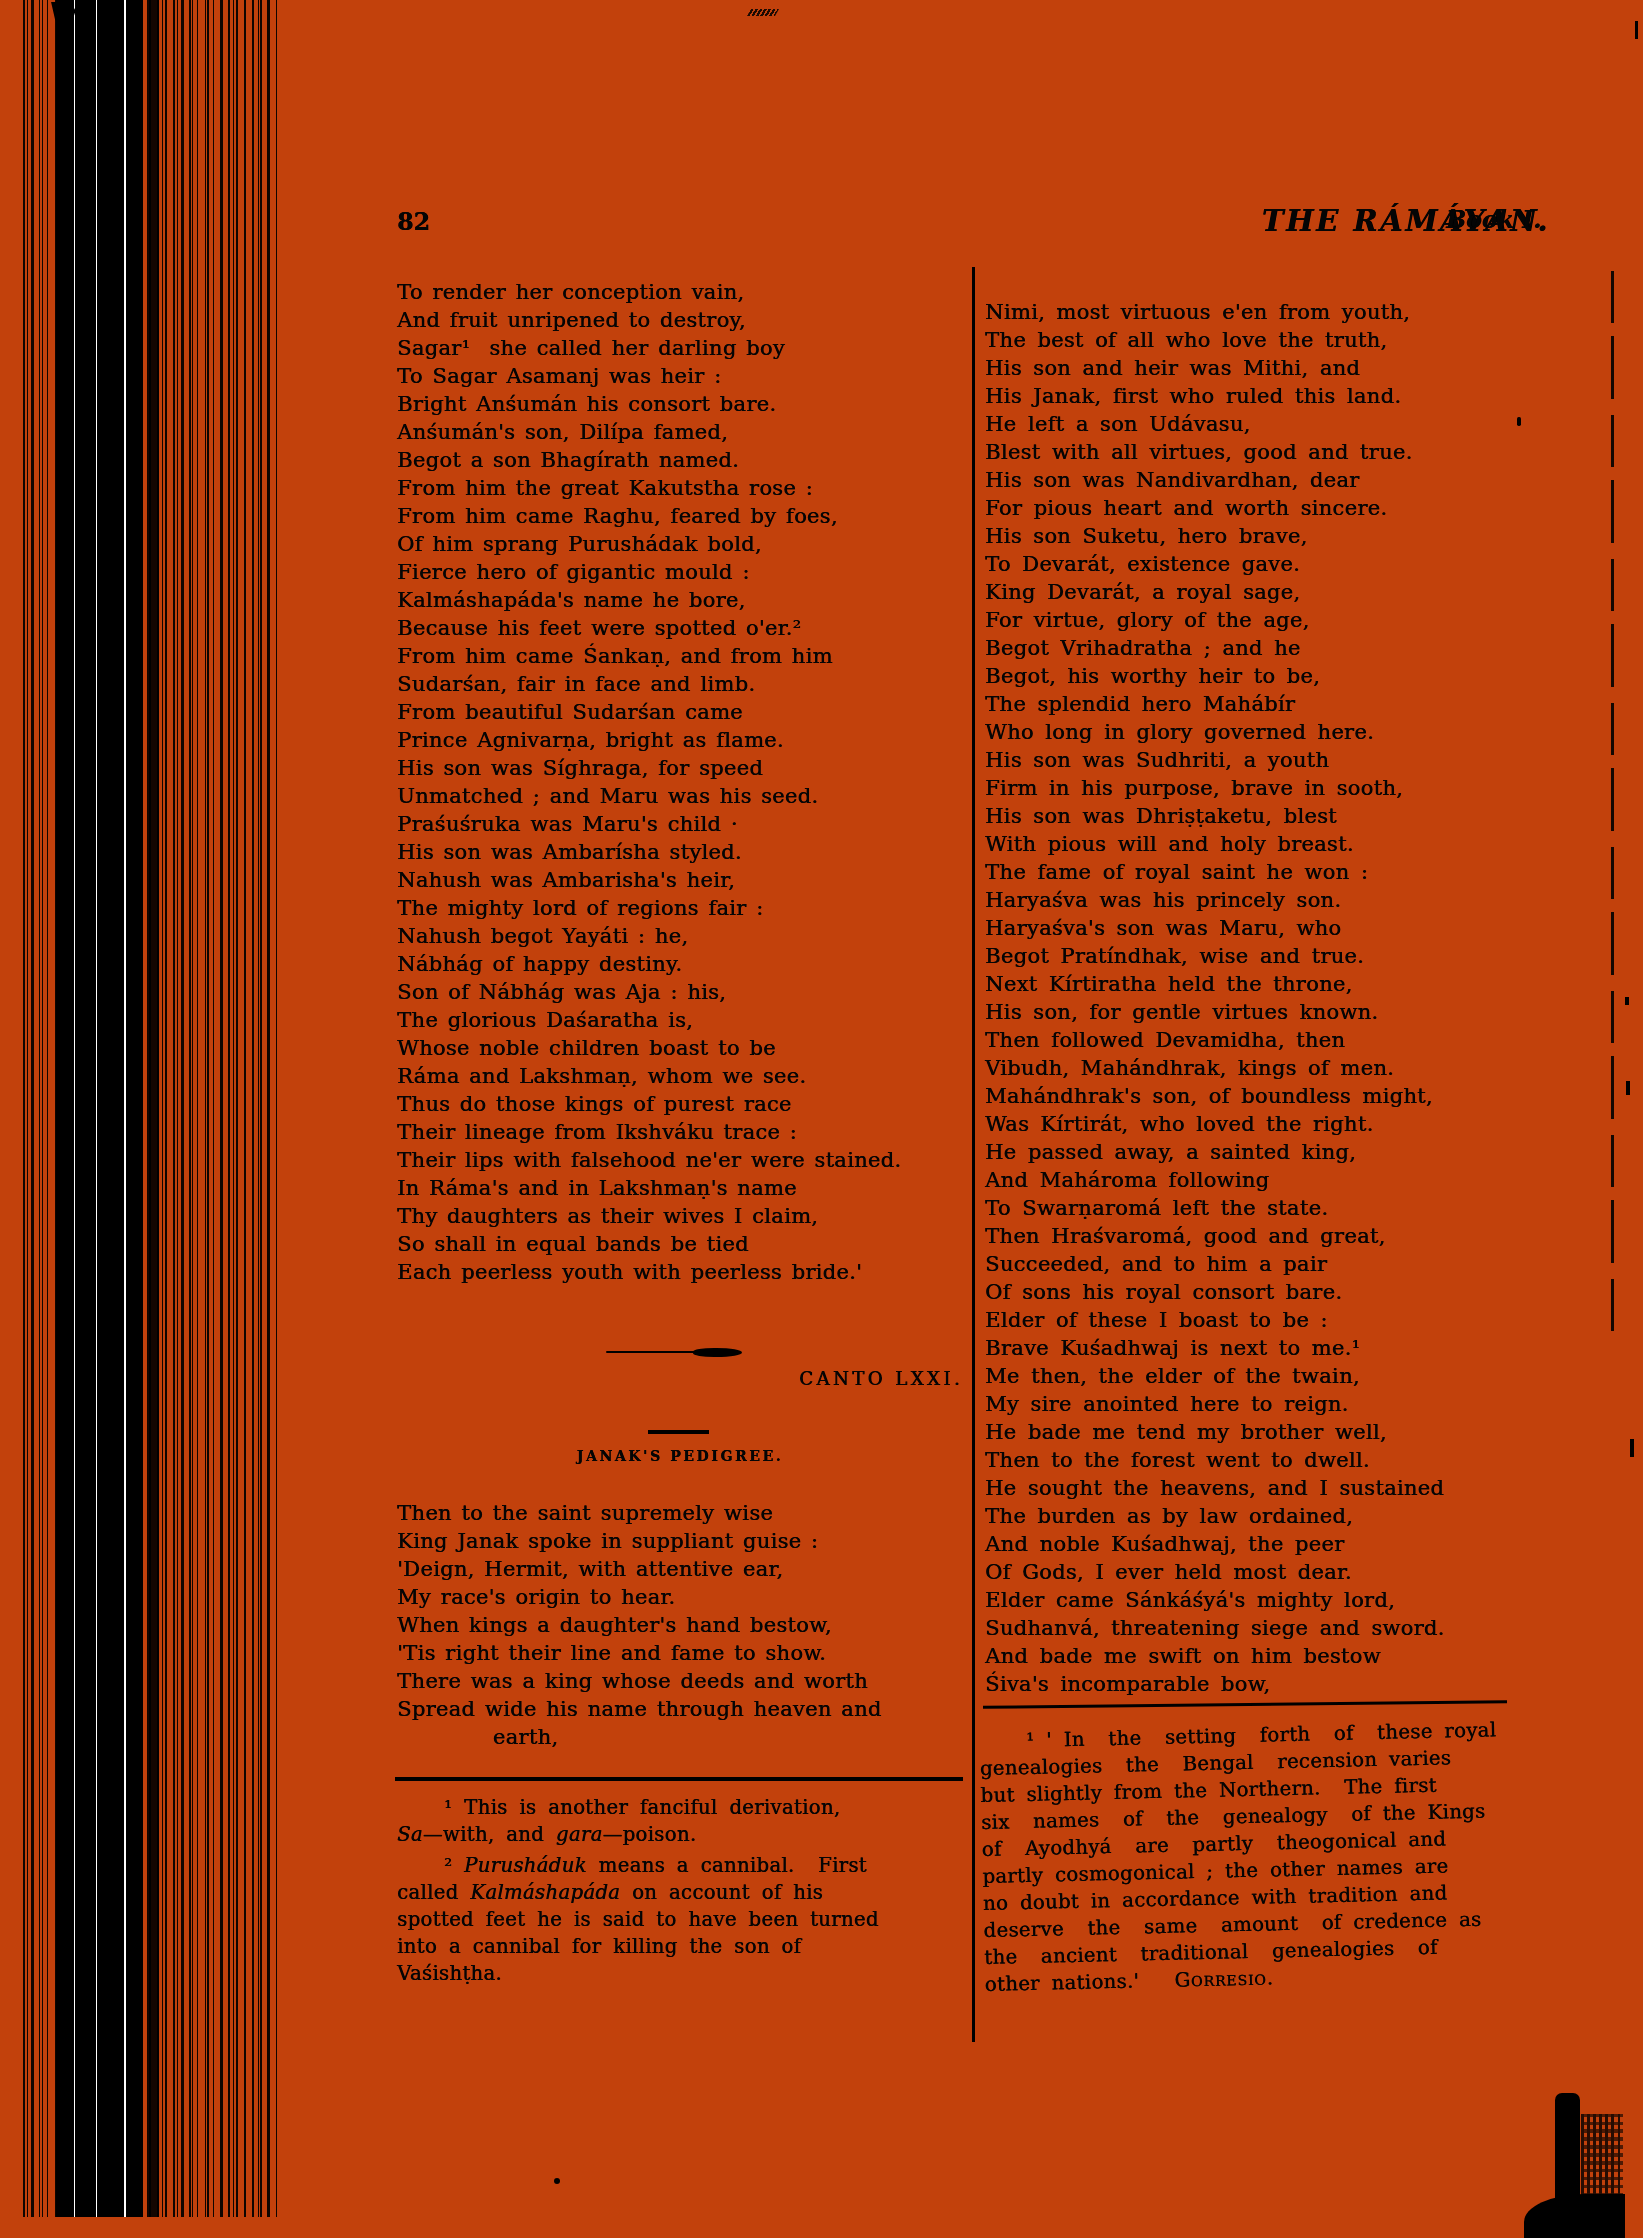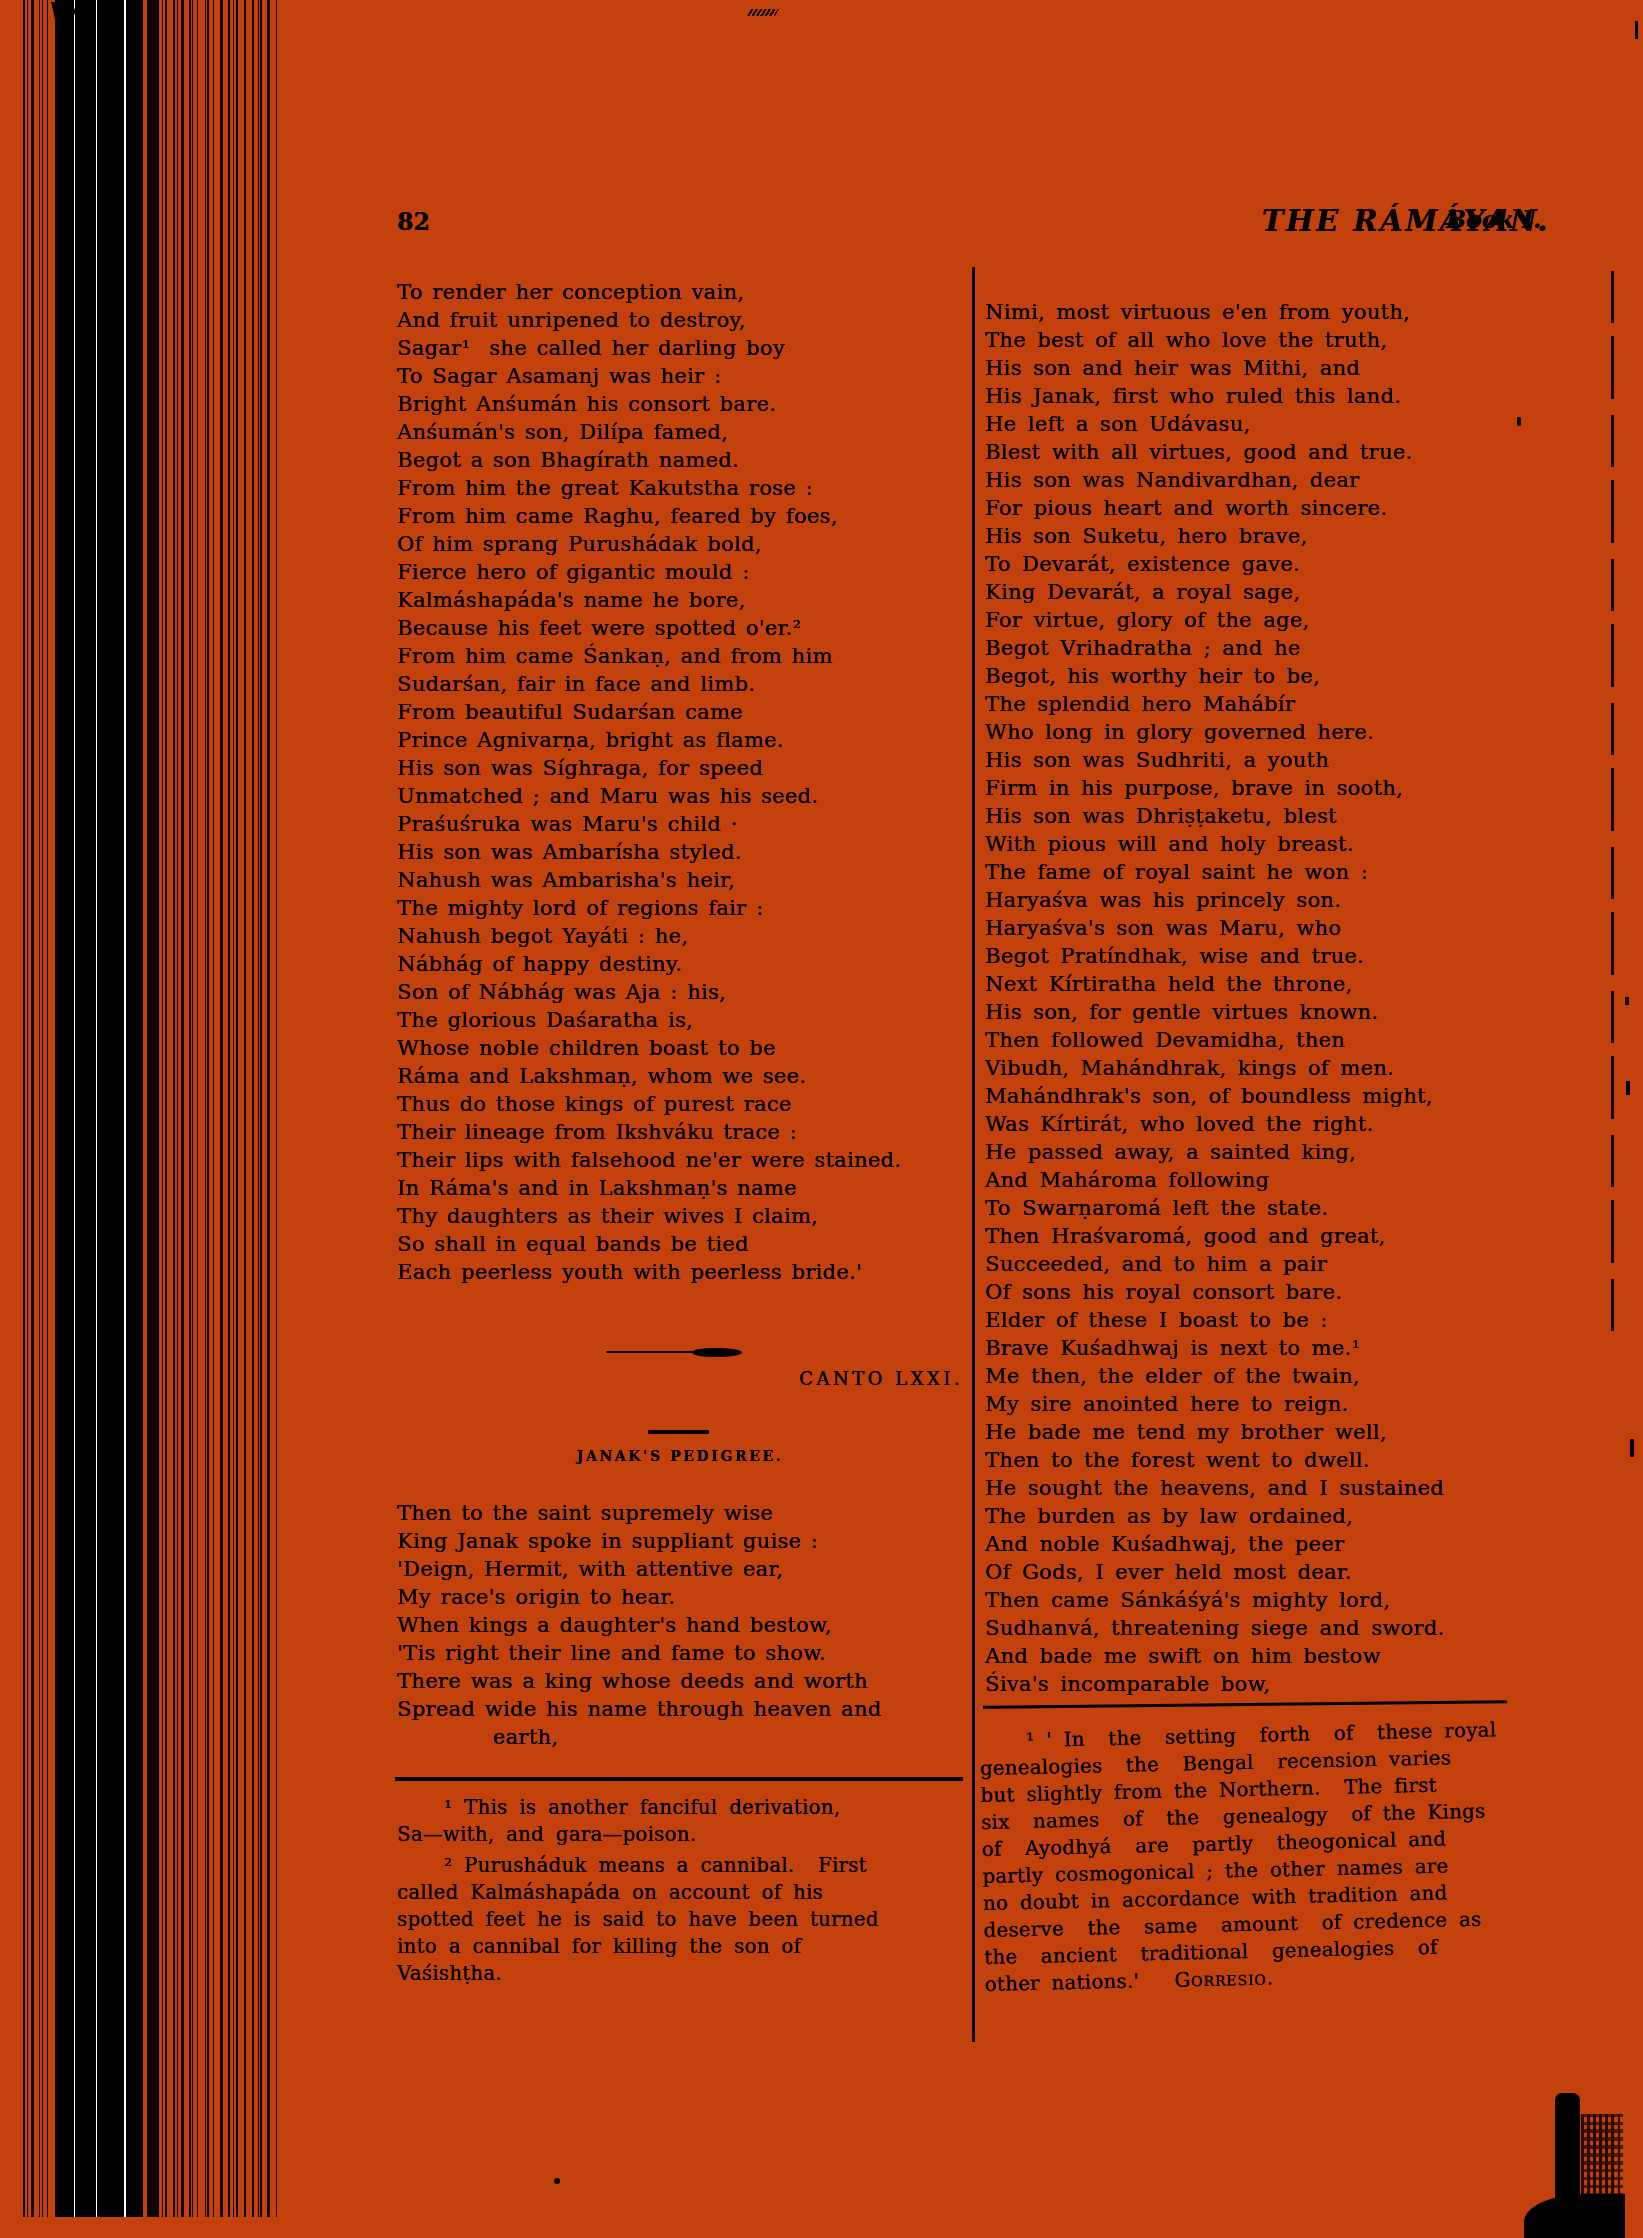--- a/index.html
+++ b/index.html
@@ -4,21 +4,21 @@
 <style>
   html,body{margin:0;padding:0;background:#e8e8e8;}
   #page{position:relative;width:1644px;height:2239px;background:#c2410c;overflow:hidden;
         font-family:"DejaVu Serif","Liberation Serif",serif;color:#050505;}
   .abs{position:absolute;}
   
   .line{white-space:pre;font-size:21px;line-height:28px;letter-spacing:0.3px;word-spacing:2.6px;
         text-shadow:0.5px 0 0 currentColor;}
   .col-right .line{word-spacing:4.4px;}
   .fn .line{font-size:19.7px;line-height:27px;word-spacing:5.2px;}
-  .it{text-align:right;}
+  .it{font-style:italic;text-align:right;}
   .sc{font-variant:small-caps;letter-spacing:0.9px;}
   .hdr-num{font-size:23.6px;font-weight:bold;text-shadow:0.5px 0 0 #000;}
   .hdr-title{font-size:29px;font-style:italic;font-weight:bold;letter-spacing:2.6px;text-align:right;
              text-shadow:0.5px 0 0 #000;}
   .hdr-book{font-size:23.6px;font-style:italic;font-weight:bold;text-shadow:0.5px 0 0 #000;}
   .canto{font-size:18px;letter-spacing:3.5px;text-align:right;text-shadow:0.6px 0 0 #000;}
   .subhead{font-size:14px;font-weight:bold;letter-spacing:2.6px;text-align:center;text-shadow:0.3px 0 0 #000;}
   .rule{background:#000;}
   
   .ornament{width:154px;height:10.5px;}
@@ -182,21 +182,21 @@
       <div class="line">Elder of these I boast to be :</div>
       <div class="line">Brave Kuśadhwaj is next to me.¹</div>
       <div class="line">Me then, the elder of the twain,</div>
       <div class="line">My sire anointed here to reign.</div>
       <div class="line">He bade me tend my brother well,</div>
       <div class="line">Then to the forest went to dwell.</div>
       <div class="line">He sought the heavens, and I sustained</div>
       <div class="line">The burden as by law ordained,</div>
       <div class="line">And noble Kuśadhwaj, the peer</div>
       <div class="line">Of Gods, I ever held most dear.</div>
-      <div class="line">Then came Sánkáśyá's mighty lord,</div>
+      <div class="line">Elder came Sánkáśyá's mighty lord,</div>
       <div class="line">Sudhanvá, threatening siege and sword.</div>
       <div class="line">And bade me swift on him bestow</div>
       <div class="line">Śiva's incomparable bow,</div>
     </div>
 
   <div class="abs rule" style="left:983px;top:1703px;width:524px;height:2.6px;transform:rotate(-0.6deg);"></div>
   <div class="abs fn" style="left:985px;top:1728px;width:524px;transform:rotate(-1.3deg);transform-origin:0 100%;">
       <div class="line">    ¹ ' In  the  setting  forth  of  these royal</div>
       <div class="line">genealogies  the  Bengal  recension varies</div>
       <div class="line">but slightly from the Northern.  The first</div>

